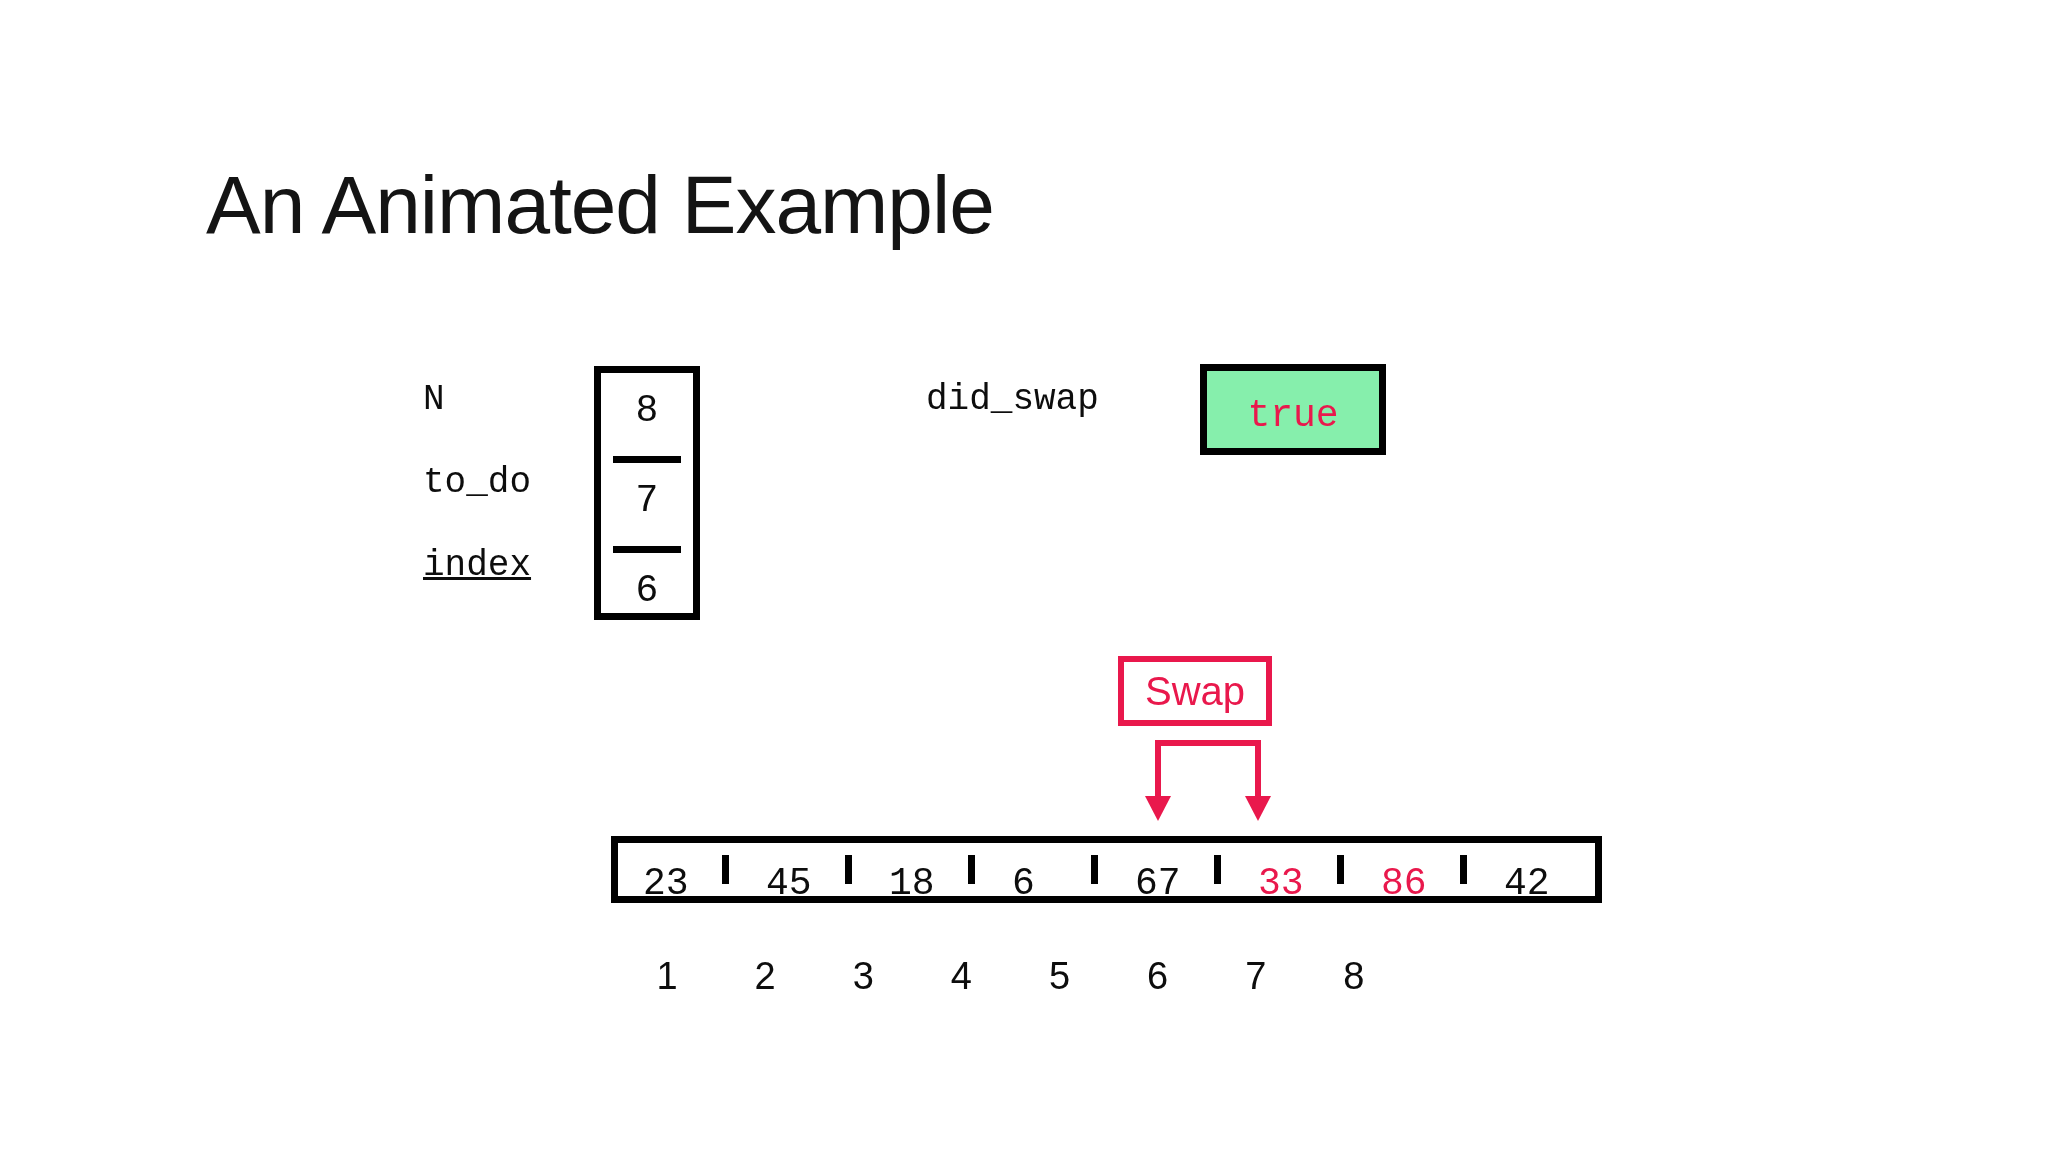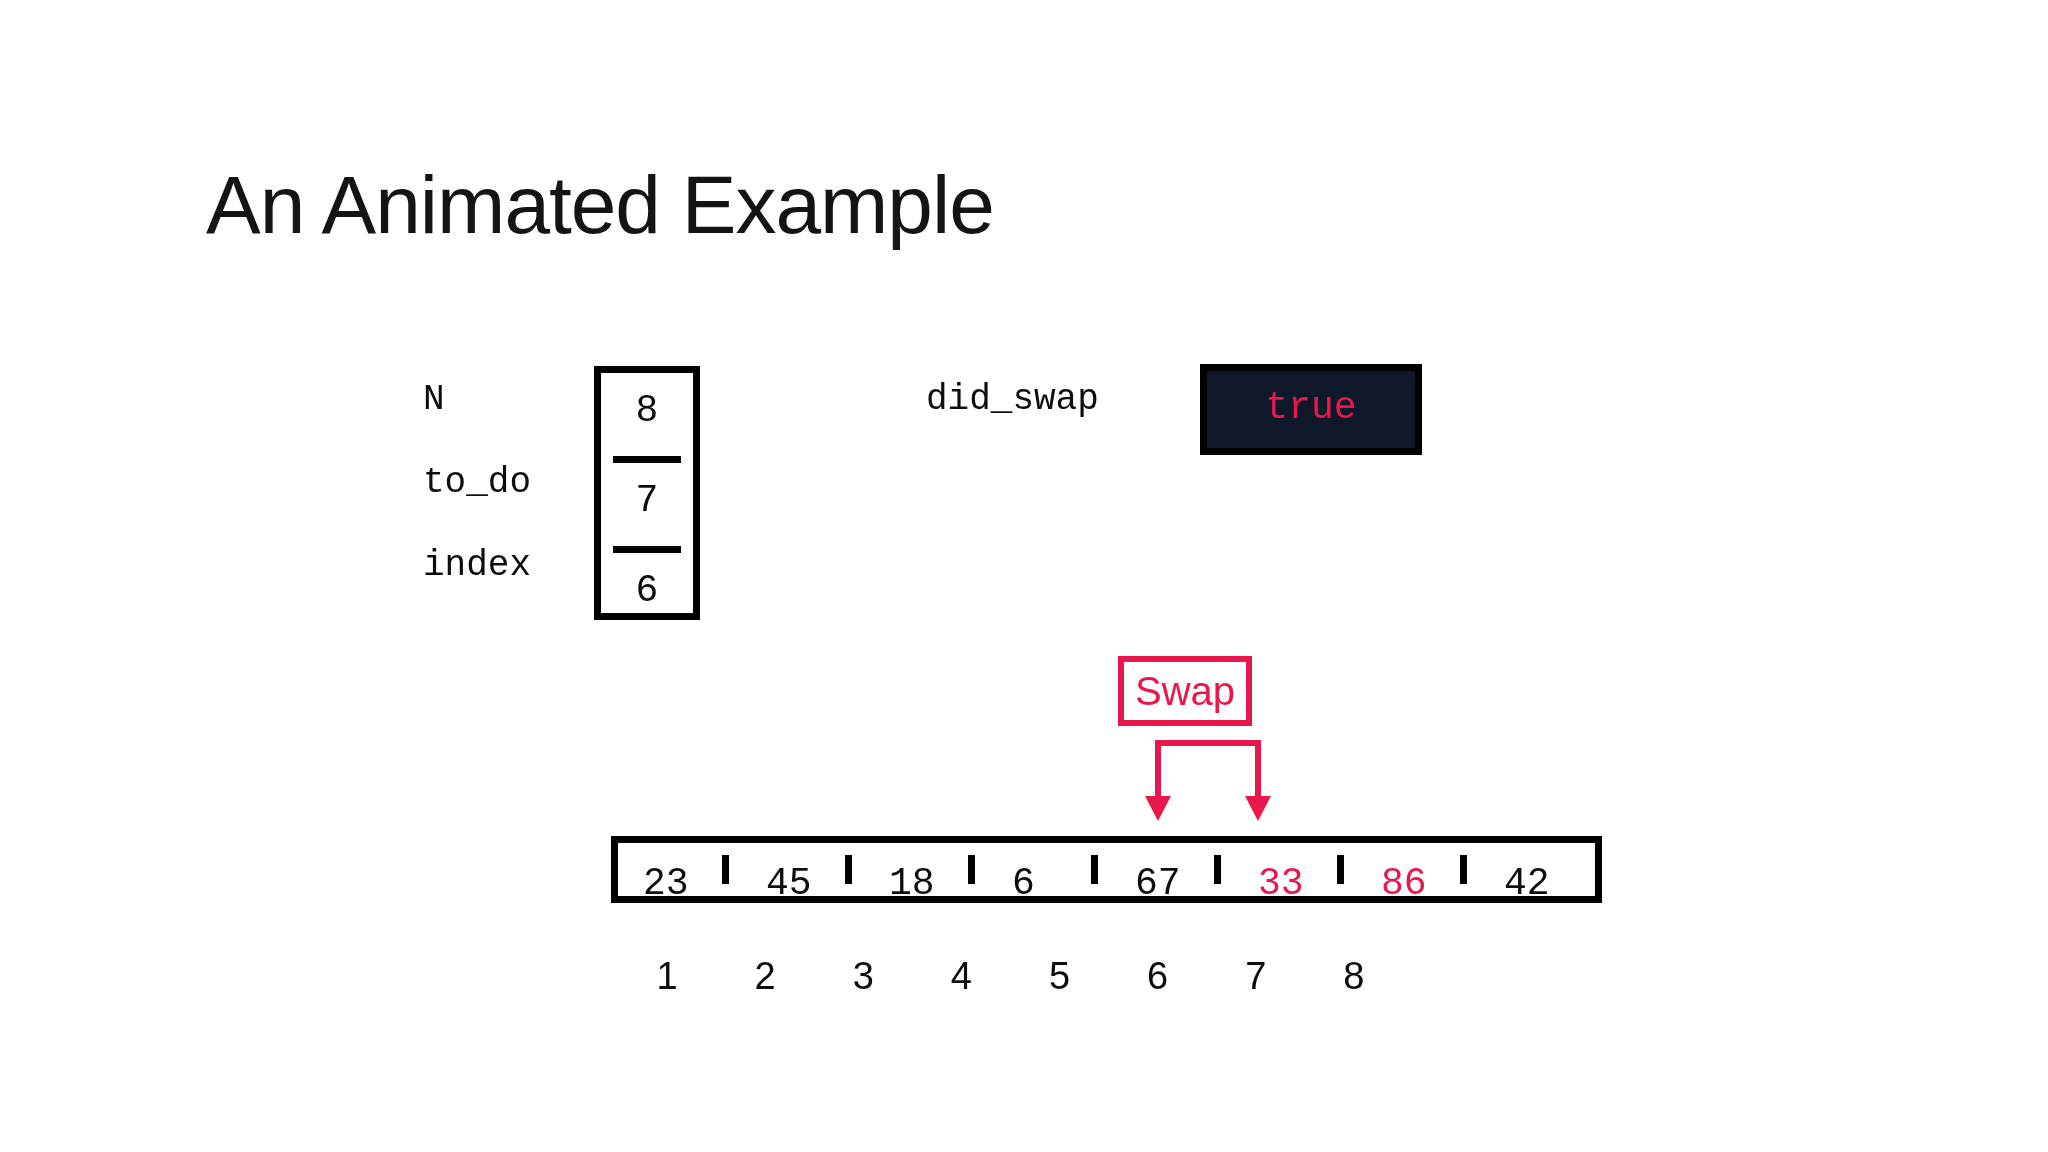--- a/index.html
+++ b/index.html
@@ -58,40 +58,40 @@
     line-height: 1.15;
   }
   .var-cell.r1 { height: 78px; border-bottom: 7px solid var(--ink); }
   .var-cell.r2 { height: 78px; border-bottom: 7px solid var(--ink); }
   .var-cell.r3 { height: 70px; }
 
   
   .flag-box {
     left: 1152px;
     top: 316px;
-    width: 222px;
+    width: 186px;
     height: 91px;
     border: 7px solid var(--ink);
-    background: #0f172a;
+    background: #86efac;
     display: flex;
     justify-content: center;
     align-items: flex-start;
-    padding-top: 4px;
+    padding-top: 12px;
   }
   .flag-value {
     font-size: 38px;
     line-height: 1.1;
     color: var(--accent);
   }
 
   
   .swap-box {
     left: 1070px;
     top: 608px;
-    width: 134px;
+    width: 154px;
     height: 70px;
     border: 6px solid var(--accent);
     background: #ffffff;
     display: flex;
     justify-content: center;
     align-items: center;
   }
   .swap-label {
     font-size: 40px;
     color: var(--accent);
@@ -146,21 +146,21 @@
 </style>
 </head>
 <body>
 
 <div class="slide">
 
   <div class="abs slide-title">An Animated Example</div>
 
   <div class="abs mono var-label" style="left:375px; top:334px;">N</div>
   <div class="abs mono var-label" style="left:375px; top:417px;">to_do</div>
-  <div class="abs mono var-label" style="left:375px; top:500px;">index</div>
+  <div class="abs mono var-label" style="left:375px; top:500px;text-decoration:underline;">index</div>
 
   <div class="abs var-stack">
     <div class="var-cell r1 mono">8</div>
     <div class="var-cell r2 mono">7</div>
     <div class="var-cell r3 mono">6</div>
   </div>
 
   <div class="abs mono var-label" style="left:878px; top:334px;">did_swap</div>
   <div class="abs flag-box">
     <span class="mono flag-value">true</span>

